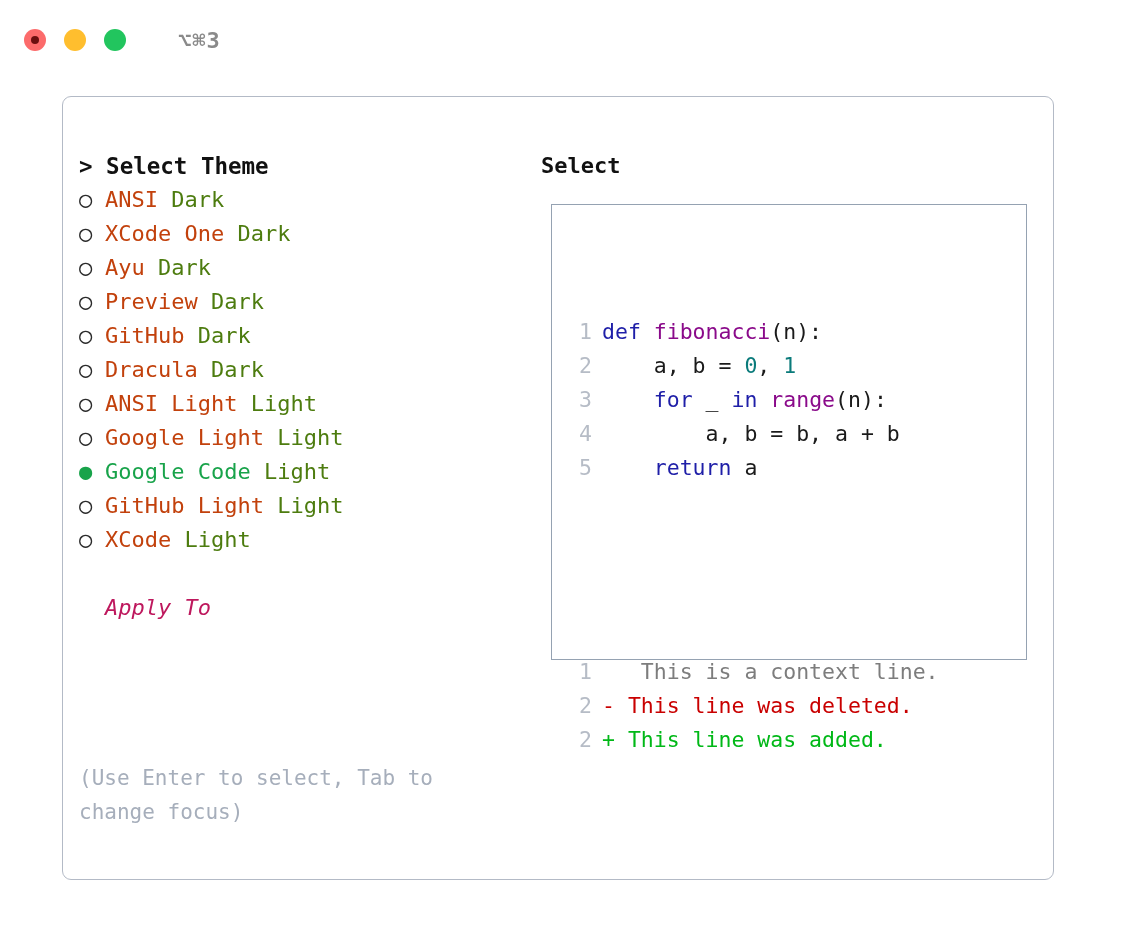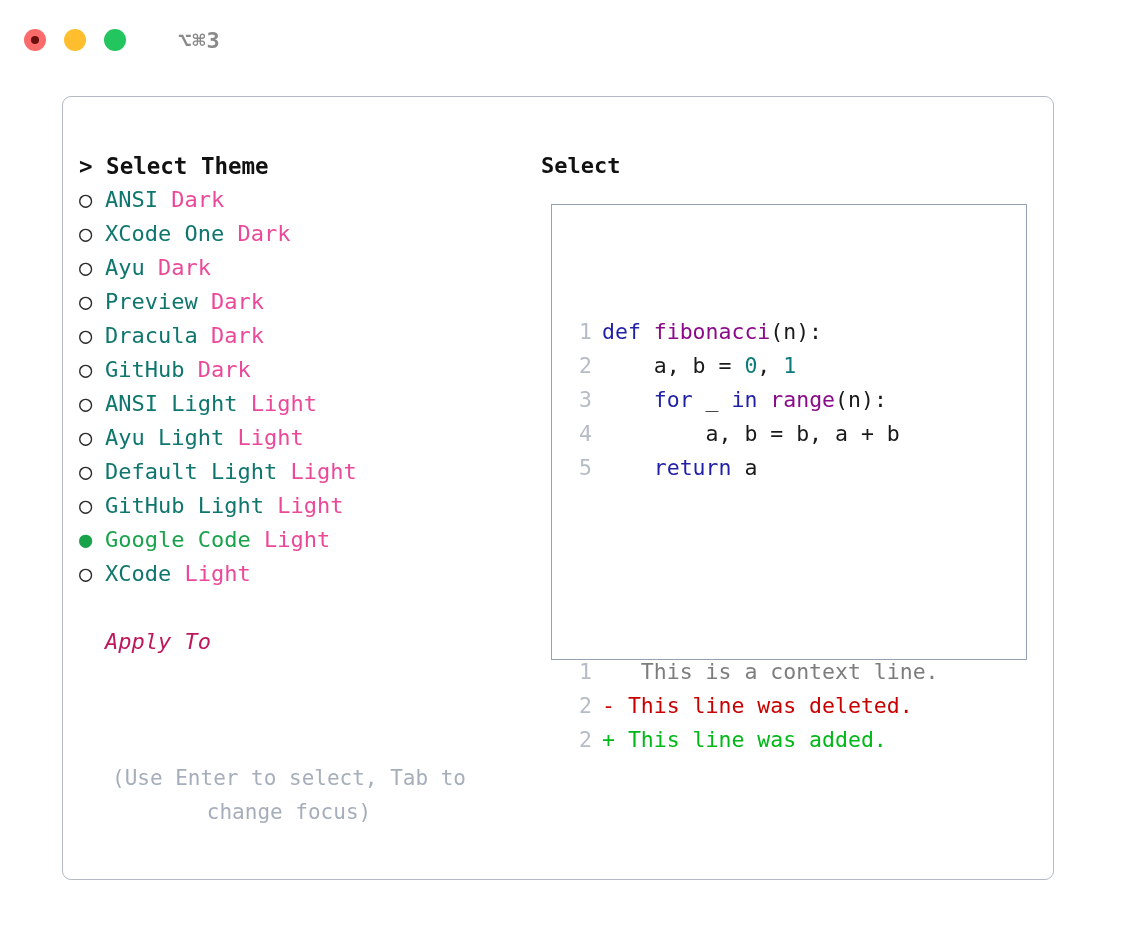--- a/index.html
+++ b/index.html
@@ -95,39 +95,38 @@
     font-weight: bold;
     font-size: 22.5px;
     color: #111111;
   }
   .marker {
     display: inline-block;
     width: 26px;
     color: #2b2b2b;
   }
   .marker.sel { color: #18a34a; }
-  .name        { color: #0f766e; }
+  .name        { color: #c2410c; }
   .name.sel    { color: #18a34a; }
-  .cat         { color: #ec4899; }
+  .cat         { color: #4d7c0f; }
   .spacer-row  { height: 34px; }
   .group-label {
     padding-left: 26px;
     color: #be185d;
     font-style: italic;
   }
   .hint {
     position: absolute;
     left: 16px;
     top: 664px;
     width: 420px;
     font-size: 21px;
     line-height: 34px;
     color: #a6aebb;
     white-space: pre-wrap;
-    text-align: center;
   }
 
   
   .right-col {
     position: absolute;
     left: 478px;
     top: 52px;
   }
   .preview-title {
     font-size: 22px;
@@ -186,27 +185,26 @@
 
   <div class="window">
 
     <div class="left-col">
       <div class="row heading">&gt; Select Theme</div>
       <div id="theme-list">
           <div class="row"><span class="marker">○</span><span class="name">ANSI</span><span class="cat"> Dark</span></div>
           <div class="row"><span class="marker">○</span><span class="name">XCode One</span><span class="cat"> Dark</span></div>
           <div class="row"><span class="marker">○</span><span class="name">Ayu</span><span class="cat"> Dark</span></div>
           <div class="row"><span class="marker">○</span><span class="name">Preview</span><span class="cat"> Dark</span></div>
+          <div class="row"><span class="marker">○</span><span class="name">GitHub</span><span class="cat"> Dark</span></div>
           <div class="row"><span class="marker">○</span><span class="name">Dracula</span><span class="cat"> Dark</span></div>
-          <div class="row"><span class="marker">○</span><span class="name">GitHub</span><span class="cat"> Dark</span></div>
           <div class="row"><span class="marker">○</span><span class="name">ANSI Light</span><span class="cat"> Light</span></div>
-          <div class="row"><span class="marker">○</span><span class="name">Ayu Light</span><span class="cat"> Light</span></div>
-          <div class="row"><span class="marker">○</span><span class="name">Default Light</span><span class="cat"> Light</span></div>
+          <div class="row"><span class="marker">○</span><span class="name">Google Light</span><span class="cat"> Light</span></div>
+          <div class="row"><span class="marker sel">●</span><span class="name sel">Google Code</span><span class="cat"> Light</span></div>
           <div class="row"><span class="marker">○</span><span class="name">GitHub Light</span><span class="cat"> Light</span></div>
-          <div class="row"><span class="marker sel">●</span><span class="name sel">Google Code</span><span class="cat"> Light</span></div>
           <div class="row"><span class="marker">○</span><span class="name">XCode</span><span class="cat"> Light</span></div>
         </div>
 
       <div class="spacer-row"></div>
 
       <div class="row group-label">Apply To</div>
     </div>
 
     <div class="hint">(Use Enter to select, Tab to change focus)</div>
 

